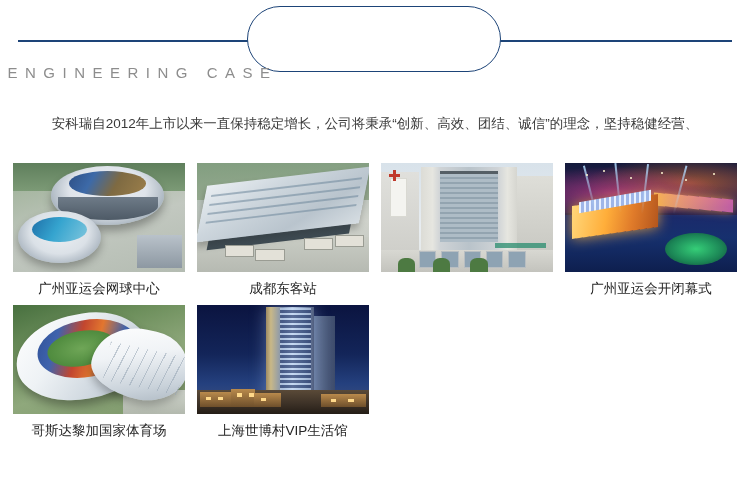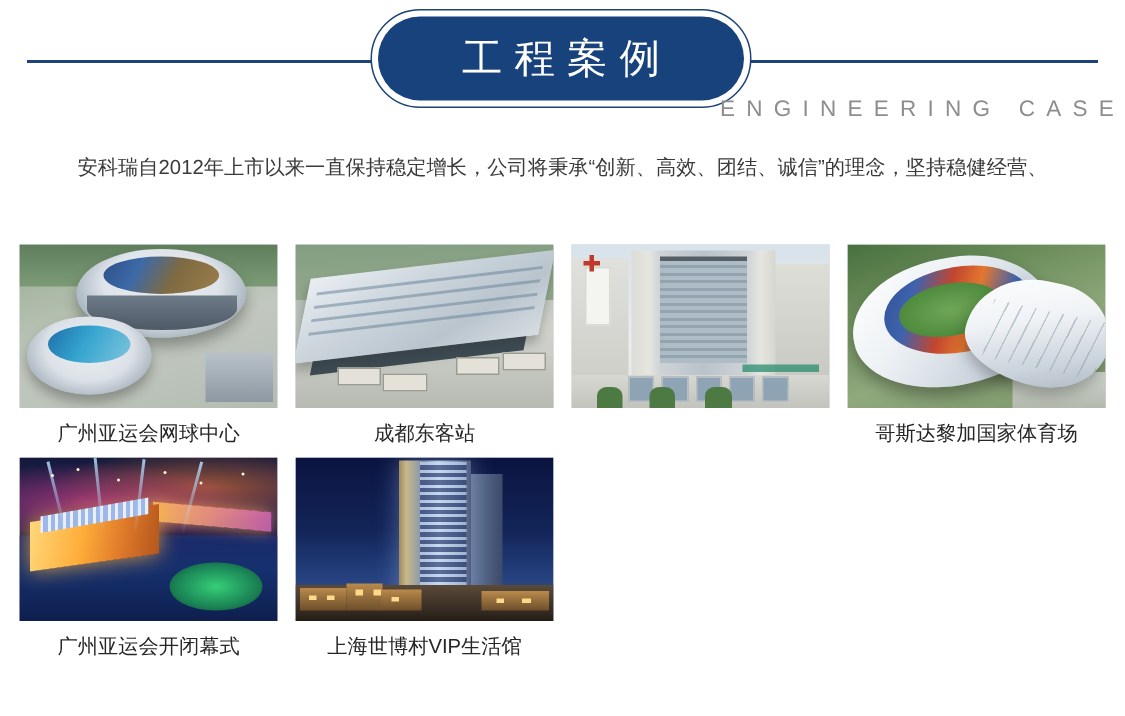--- a/index.html
+++ b/index.html
@@ -29,28 +29,28 @@
     background:#17427c;border-radius:28px;
     display:flex;align-items:center;justify-content:center;
   }
   .badge-title{
     color:#ffffff;font-size:27px;letter-spacing:8px;
     text-indent:8px;font-weight:400;line-height:1;
     white-space:nowrap;
   }
   .subtitle{
     position:absolute;left:0;right:0;top:64px;
-    text-align:right;color:#8d8d8d;
+    text-align:left;color:#8d8d8d;
     font-size:15px;letter-spacing:7.5px;text-indent:7.5px;
     font-weight:400;
   }
 
   
   .desc{
-    margin:0 14px;padding-top:6px;
+    margin:12px 14px;padding-top:6px;
     text-align:center;color:#3a3a3a;font-size:13.5px;line-height:21px;
   }
   .desc .ln{display:block;}
 
   
   .grid{
     position:absolute;left:13px;top:163px;
     width:724px;
     display:grid;grid-template-columns:repeat(4,172px);
     column-gap:12px;row-gap:0;
@@ -274,23 +274,20 @@
 </head>
 <body>
 
 <div class="page">
 
   <div class="header">
     <div class="hr-line"></div>
 
     <div class="badge-wrap">
       <div class="badge-outline"></div>
-      <div class="badge-fill">
-        <span class="badge-title">工程案例</span>
-      </div>
     </div>
 
     <div class="subtitle">ENGINEERING CASE</div>
   </div>
 
   <div class="desc">
     <span class="ln">安科瑞自2012年上市以来一直保持稳定增长，公司将秉承“创新、高效、团结、诚信”的理念，坚持稳健经营、</span>
   </div>
 
   <div class="grid">
@@ -349,33 +346,20 @@
           <div class="pwin" style="left:35%"></div>
         <div class="pwin" style="left:48%"></div>
           <div class="pwin" style="left:61%"></div>
         <div class="pwin" style="left:74%"></div>
         <div class="bush" style="left:10%"></div>
           <div class="bush" style="left:30%"></div>
         <div class="bush" style="left:52%"></div>
       </div>
     </div>
 
-    <div class="cell row2">
-      <div class="thumb t5">
-        <div class="g"></div>
-        <div class="plz"></div>
-        <div class="shell"></div>
-        <div class="bowl"></div>
-        <div class="pitch"></div>
-        <div class="wing"></div>
-        <div class="ribs"></div>
-      </div>
-      <div class="cap">哥斯达黎加国家体育场</div>
-    </div>
-
     <div class="cell">
       <div class="thumb t4">
         <div class="n"></div>
         <div class="cityglow"></div>
         <div class="water"></div>
         <div class="bridge"></div>
         <div class="island"></div>
         <div class="stage"></div>
         <div class="stagetop"></div>
         <div class="beam" style="left:14%;top:2%;transform:rotate(-14deg)"></div>
@@ -385,20 +369,33 @@
         <div class="tw" style="left:12%;top:10%"></div>
           <div class="tw" style="left:22%;top:6%"></div>
         <div class="tw" style="left:38%;top:13%"></div>
           <div class="tw" style="left:56%;top:8%"></div>
         <div class="tw" style="left:70%;top:15%"></div>
           <div class="tw" style="left:86%;top:9%"></div>
       </div>
       <div class="cap">广州亚运会开闭幕式</div>
     </div>
 
+    <div class="cell row2">
+      <div class="thumb t5">
+        <div class="g"></div>
+        <div class="plz"></div>
+        <div class="shell"></div>
+        <div class="bowl"></div>
+        <div class="pitch"></div>
+        <div class="wing"></div>
+        <div class="ribs"></div>
+      </div>
+      <div class="cap">哥斯达黎加国家体育场</div>
+    </div>
+
 
 
     <div class="cell row2">
       <div class="thumb t8">
         <div class="sky"></div>
         <div class="tower2"></div>
         <div class="tower">
           <div class="gl"></div>
         </div>
         <div class="podium"></div>

